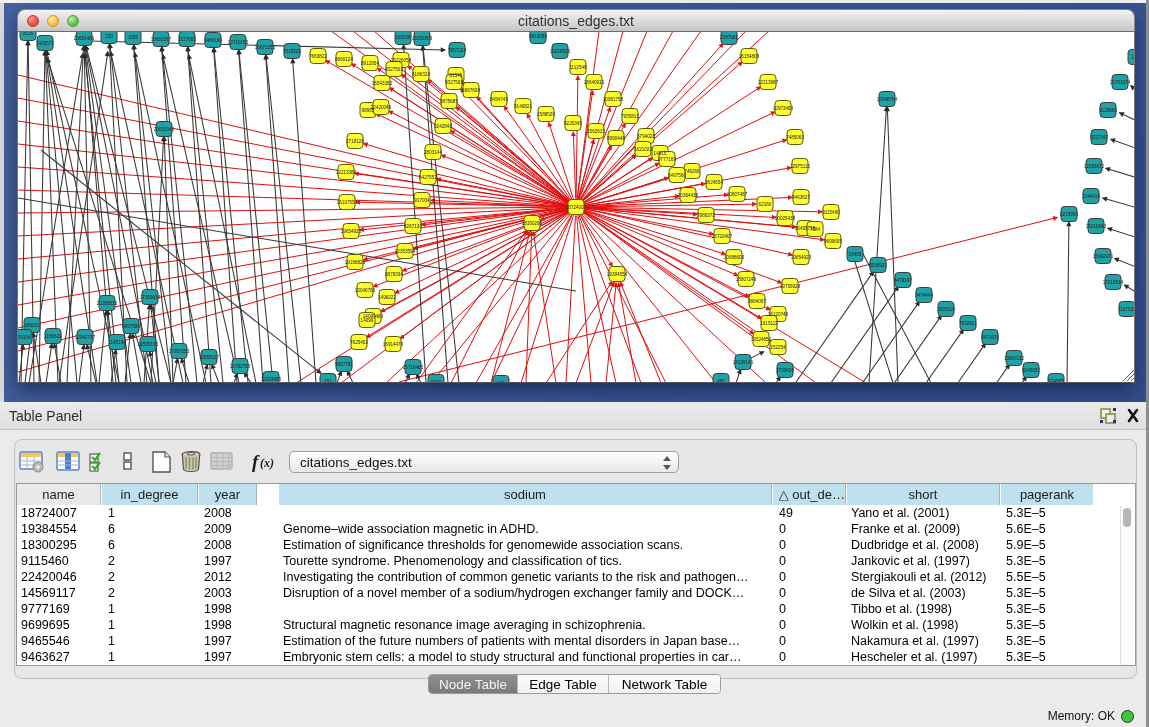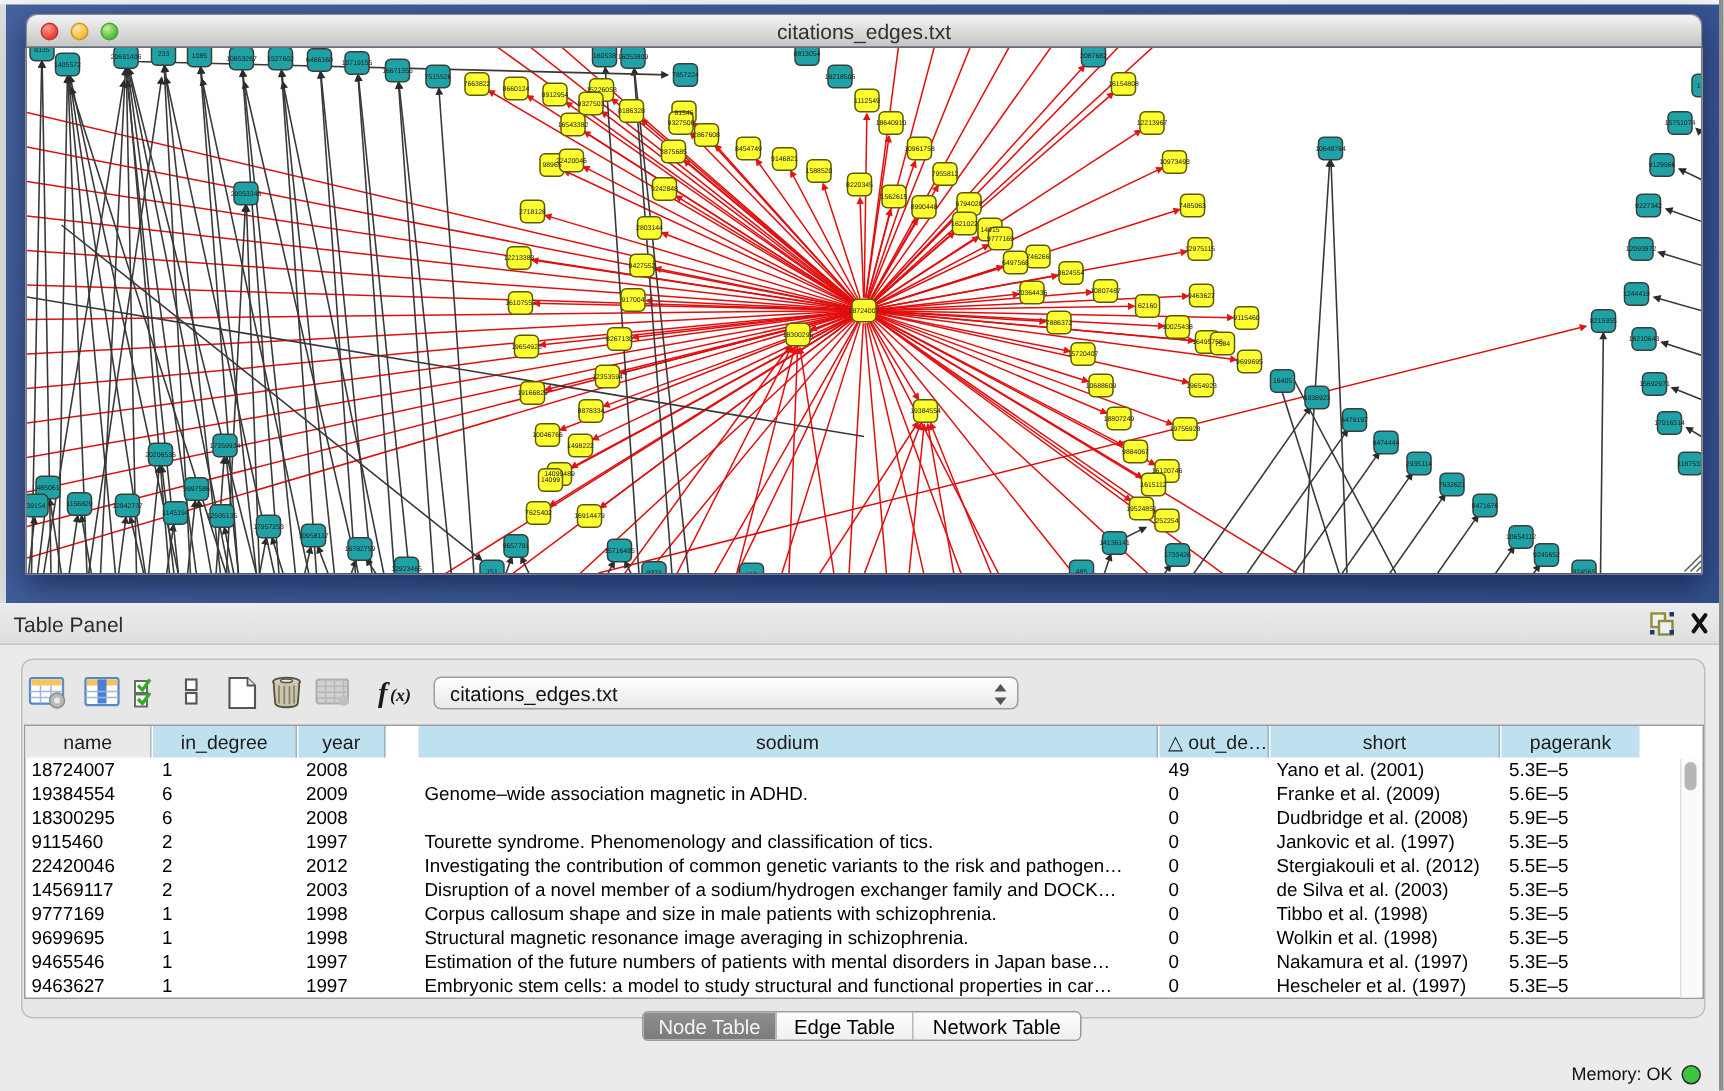--- a/index.html
+++ b/index.html
@@ -647,20 +647,21 @@
     <span style="left:187px">2009</span>
     <span style="left:266px">Genome–wide association magnetic in ADHD.</span>
     <span style="left:762px">0</span>
     <span style="left:834px">Franke et al. (2009)</span>
     <span style="left:989px">5.6E–5</span>
   </div>
 <div class="tr" style="top:537px">
     <span style="left:4px">18300295</span>
     <span style="left:91px">6</span>
     <span style="left:187px">2008</span>
+    <span style="left:266px">Estimation of significance thresholds for genomewide association scans.</span>
     <span style="left:762px">0</span>
     <span style="left:834px">Dudbridge et al. (2008)</span>
     <span style="left:989px">5.9E–5</span>
   </div>
 <div class="tr" style="top:553px">
     <span style="left:4px">9115460</span>
     <span style="left:91px">2</span>
     <span style="left:187px">1997</span>
     <span style="left:266px">Tourette syndrome. Phenomenology and classification of tics.</span>
     <span style="left:762px">0</span>
@@ -682,21 +683,20 @@
     <span style="left:187px">2003</span>
     <span style="left:266px">Disruption of a novel member of a sodium/hydrogen exchanger family and DOCK…</span>
     <span style="left:762px">0</span>
     <span style="left:834px">de Silva et al. (2003)</span>
     <span style="left:989px">5.3E–5</span>
   </div>
 <div class="tr" style="top:601px">
     <span style="left:4px">9777169</span>
     <span style="left:91px">1</span>
     <span style="left:187px">1998</span>
-    <span style="left:266px">Corpus callosum shape and size in male patients with schizophrenia.</span>
     <span style="left:762px">0</span>
     <span style="left:834px">Tibbo et al. (1998)</span>
     <span style="left:989px">5.3E–5</span>
   </div>
 <div class="tr" style="top:617px">
     <span style="left:4px">9699695</span>
     <span style="left:91px">1</span>
     <span style="left:187px">1998</span>
     <span style="left:266px">Structural magnetic resonance image averaging in schizophrenia.</span>
     <span style="left:762px">0</span>

